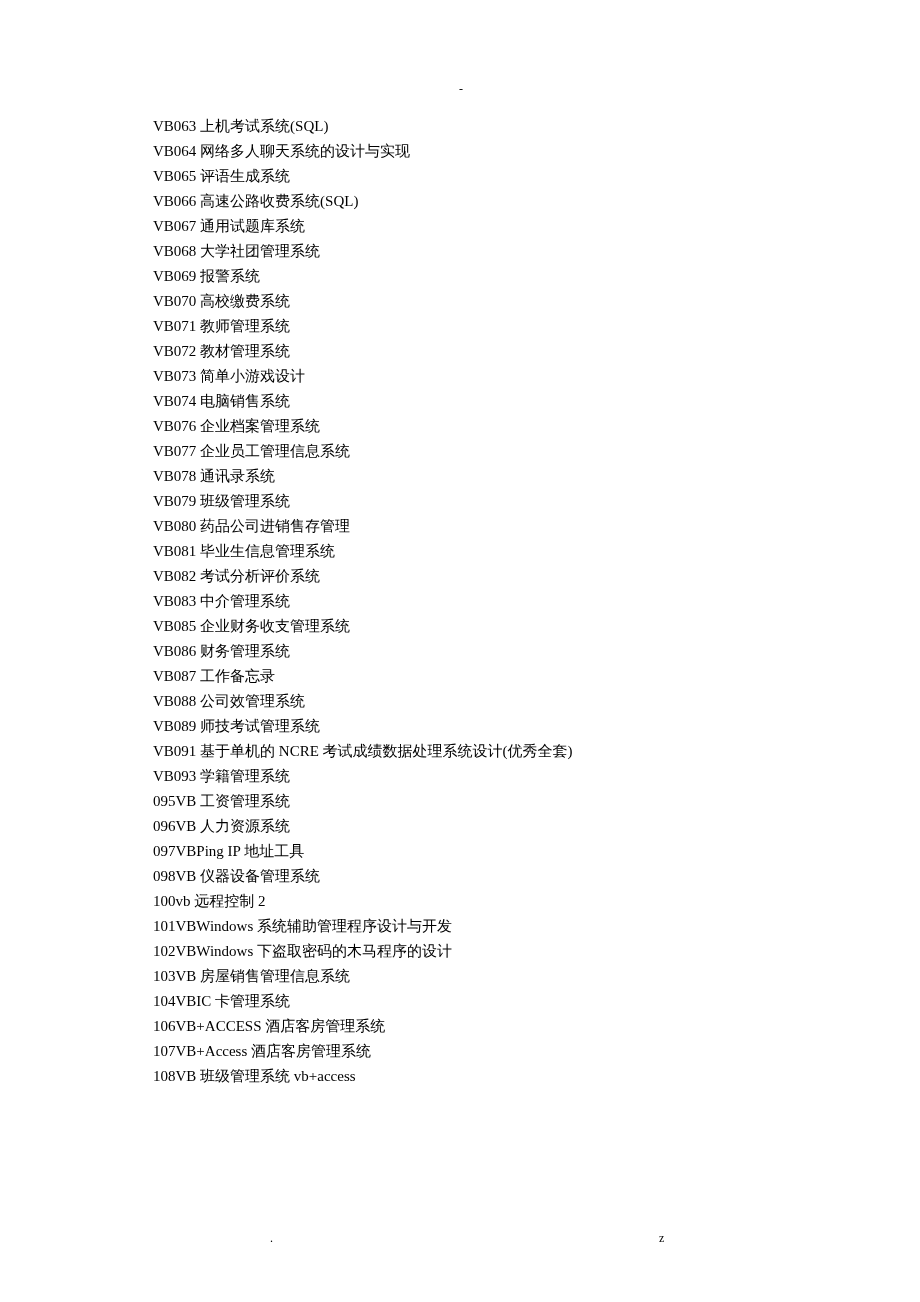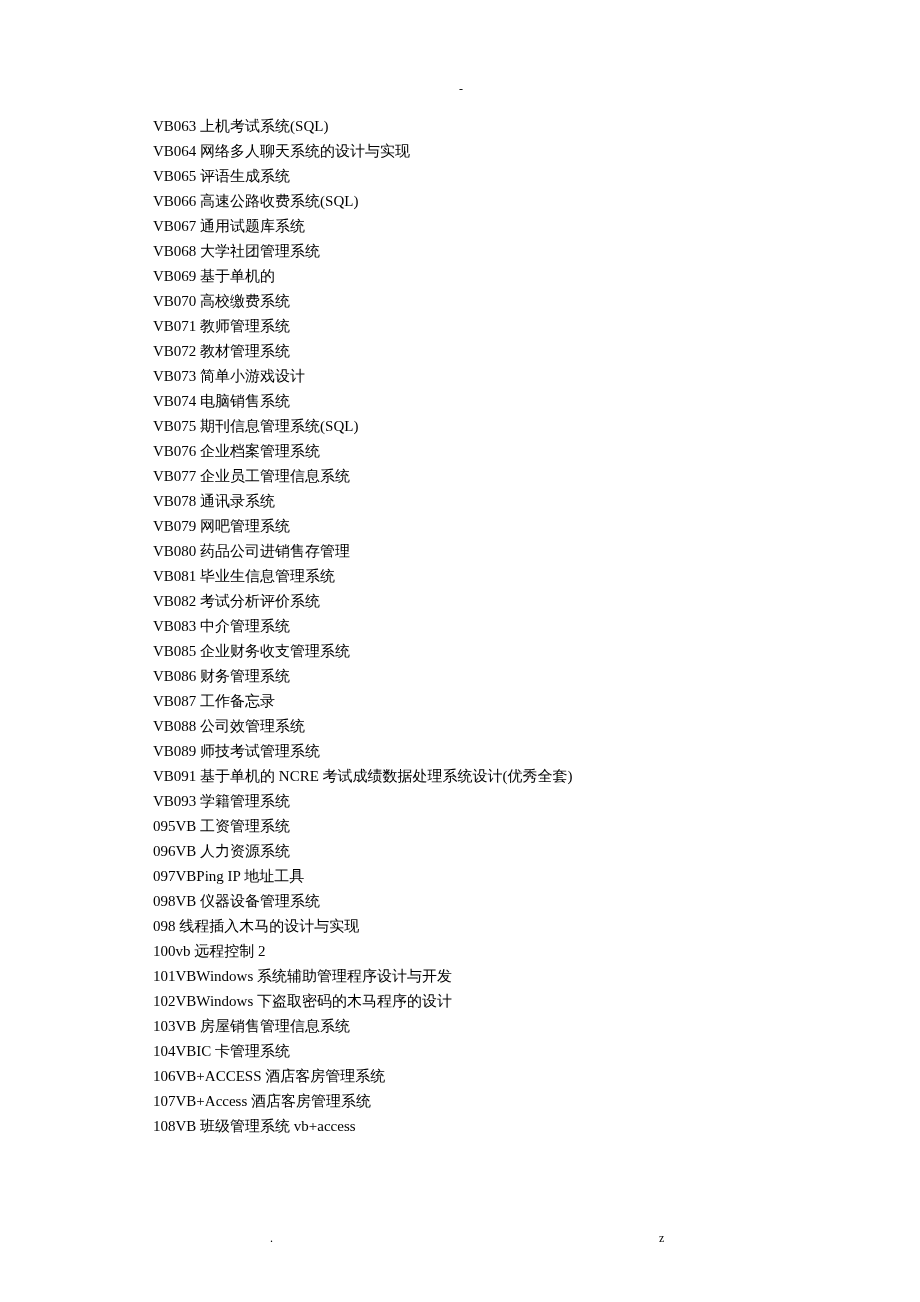--- a/index.html
+++ b/index.html
@@ -53,47 +53,45 @@
 
 <div class="header-mark">-</div>
 
 <div class="page-content">
   <div class="list-line">VB063 上机考试系统(SQL)</div>
   <div class="list-line">VB064 网络多人聊天系统的设计与实现</div>
   <div class="list-line">VB065 评语生成系统</div>
   <div class="list-line">VB066 高速公路收费系统(SQL)</div>
   <div class="list-line">VB067 通用试题库系统</div>
   <div class="list-line">VB068 大学社团管理系统</div>
-  <div class="list-line">VB069 基于单机的</div>
+  <div class="list-line">VB069 报警系统</div>
   <div class="list-line">VB070 高校缴费系统</div>
   <div class="list-line">VB071 教师管理系统</div>
   <div class="list-line">VB072 教材管理系统</div>
   <div class="list-line">VB073 简单小游戏设计</div>
   <div class="list-line">VB074 电脑销售系统</div>
-  <div class="list-line">VB075 期刊信息管理系统(SQL)</div>
   <div class="list-line">VB076 企业档案管理系统</div>
   <div class="list-line">VB077 企业员工管理信息系统</div>
   <div class="list-line">VB078 通讯录系统</div>
-  <div class="list-line">VB079 网吧管理系统</div>
+  <div class="list-line">VB079 班级管理系统</div>
   <div class="list-line">VB080 药品公司进销售存管理</div>
   <div class="list-line">VB081 毕业生信息管理系统</div>
   <div class="list-line">VB082 考试分析评价系统</div>
   <div class="list-line">VB083 中介管理系统</div>
   <div class="list-line">VB085 企业财务收支管理系统</div>
   <div class="list-line">VB086 财务管理系统</div>
   <div class="list-line">VB087 工作备忘录</div>
   <div class="list-line">VB088 公司效管理系统</div>
   <div class="list-line">VB089 师技考试管理系统</div>
   <div class="list-line">VB091 基于单机的 NCRE 考试成绩数据处理系统设计(优秀全套)</div>
   <div class="list-line">VB093 学籍管理系统</div>
   <div class="list-line">095VB 工资管理系统</div>
   <div class="list-line">096VB 人力资源系统</div>
   <div class="list-line">097VBPing IP 地址工具</div>
   <div class="list-line">098VB 仪器设备管理系统</div>
-  <div class="list-line">098 线程插入木马的设计与实现</div>
   <div class="list-line">100vb 远程控制 2</div>
   <div class="list-line">101VBWindows 系统辅助管理程序设计与开发</div>
   <div class="list-line">102VBWindows 下盗取密码的木马程序的设计</div>
   <div class="list-line">103VB 房屋销售管理信息系统</div>
   <div class="list-line">104VBIC 卡管理系统</div>
   <div class="list-line">106VB+ACCESS 酒店客房管理系统</div>
   <div class="list-line">107VB+Access 酒店客房管理系统</div>
   <div class="list-line">108VB 班级管理系统 vb+access</div>
 </div>
 

